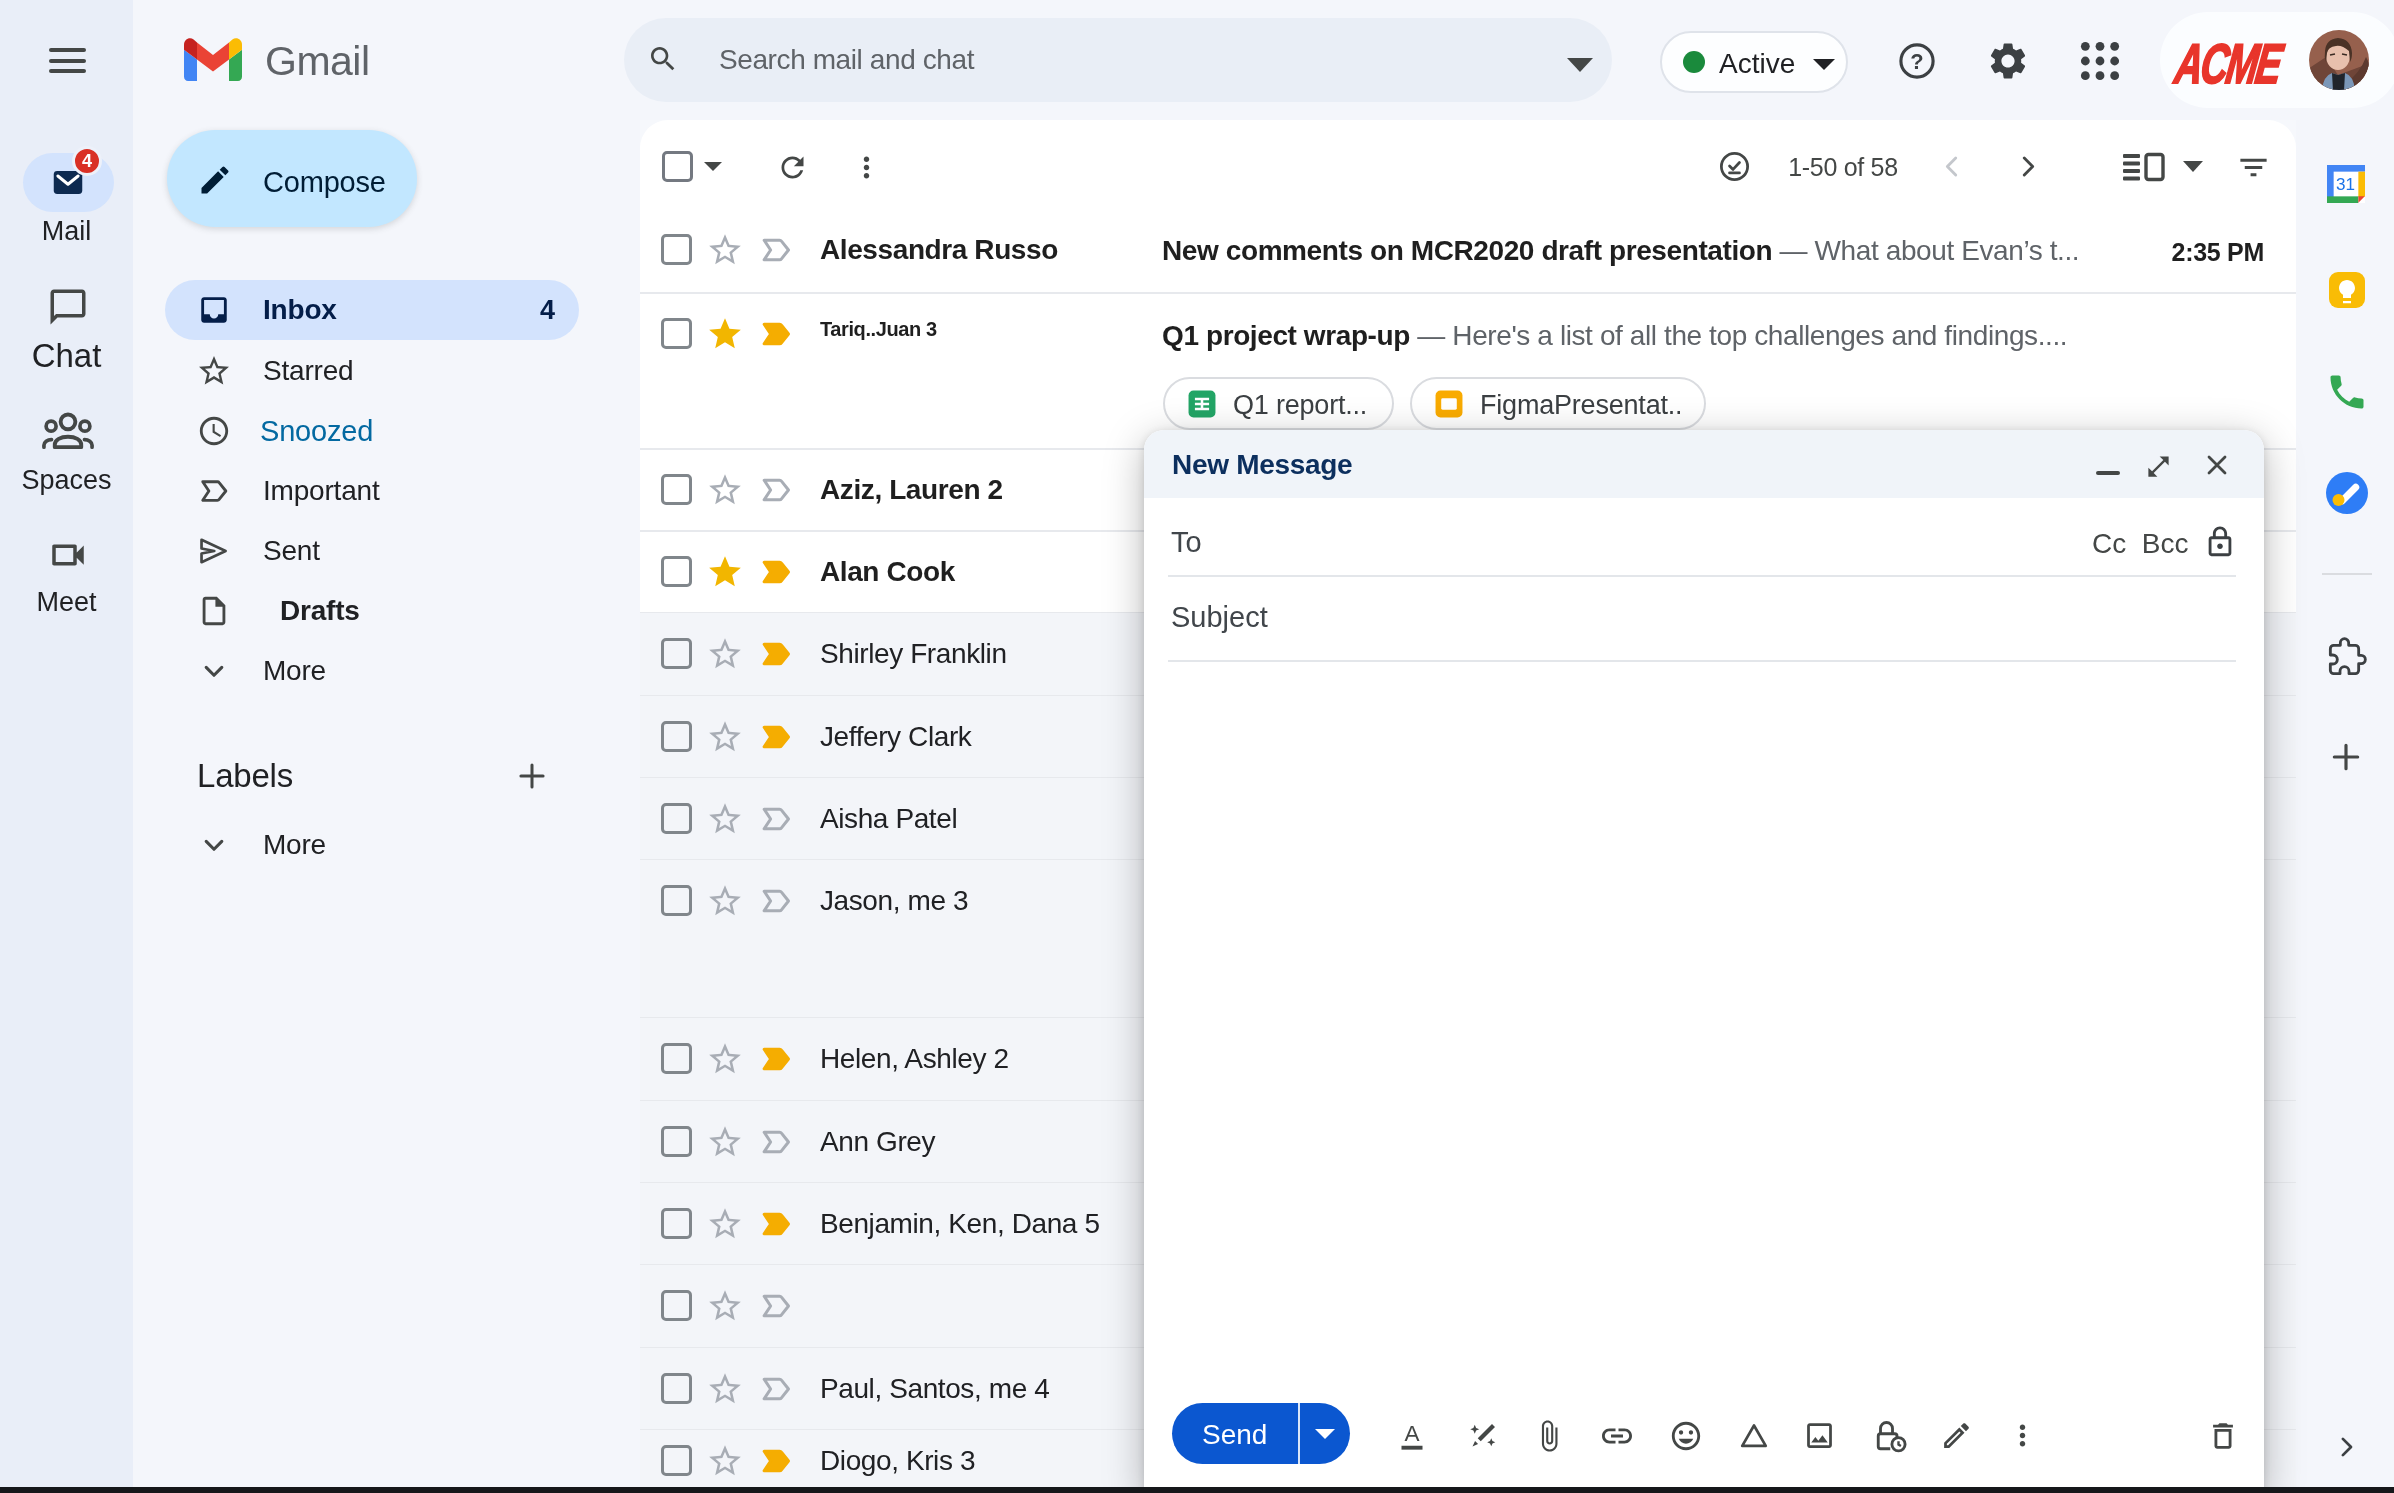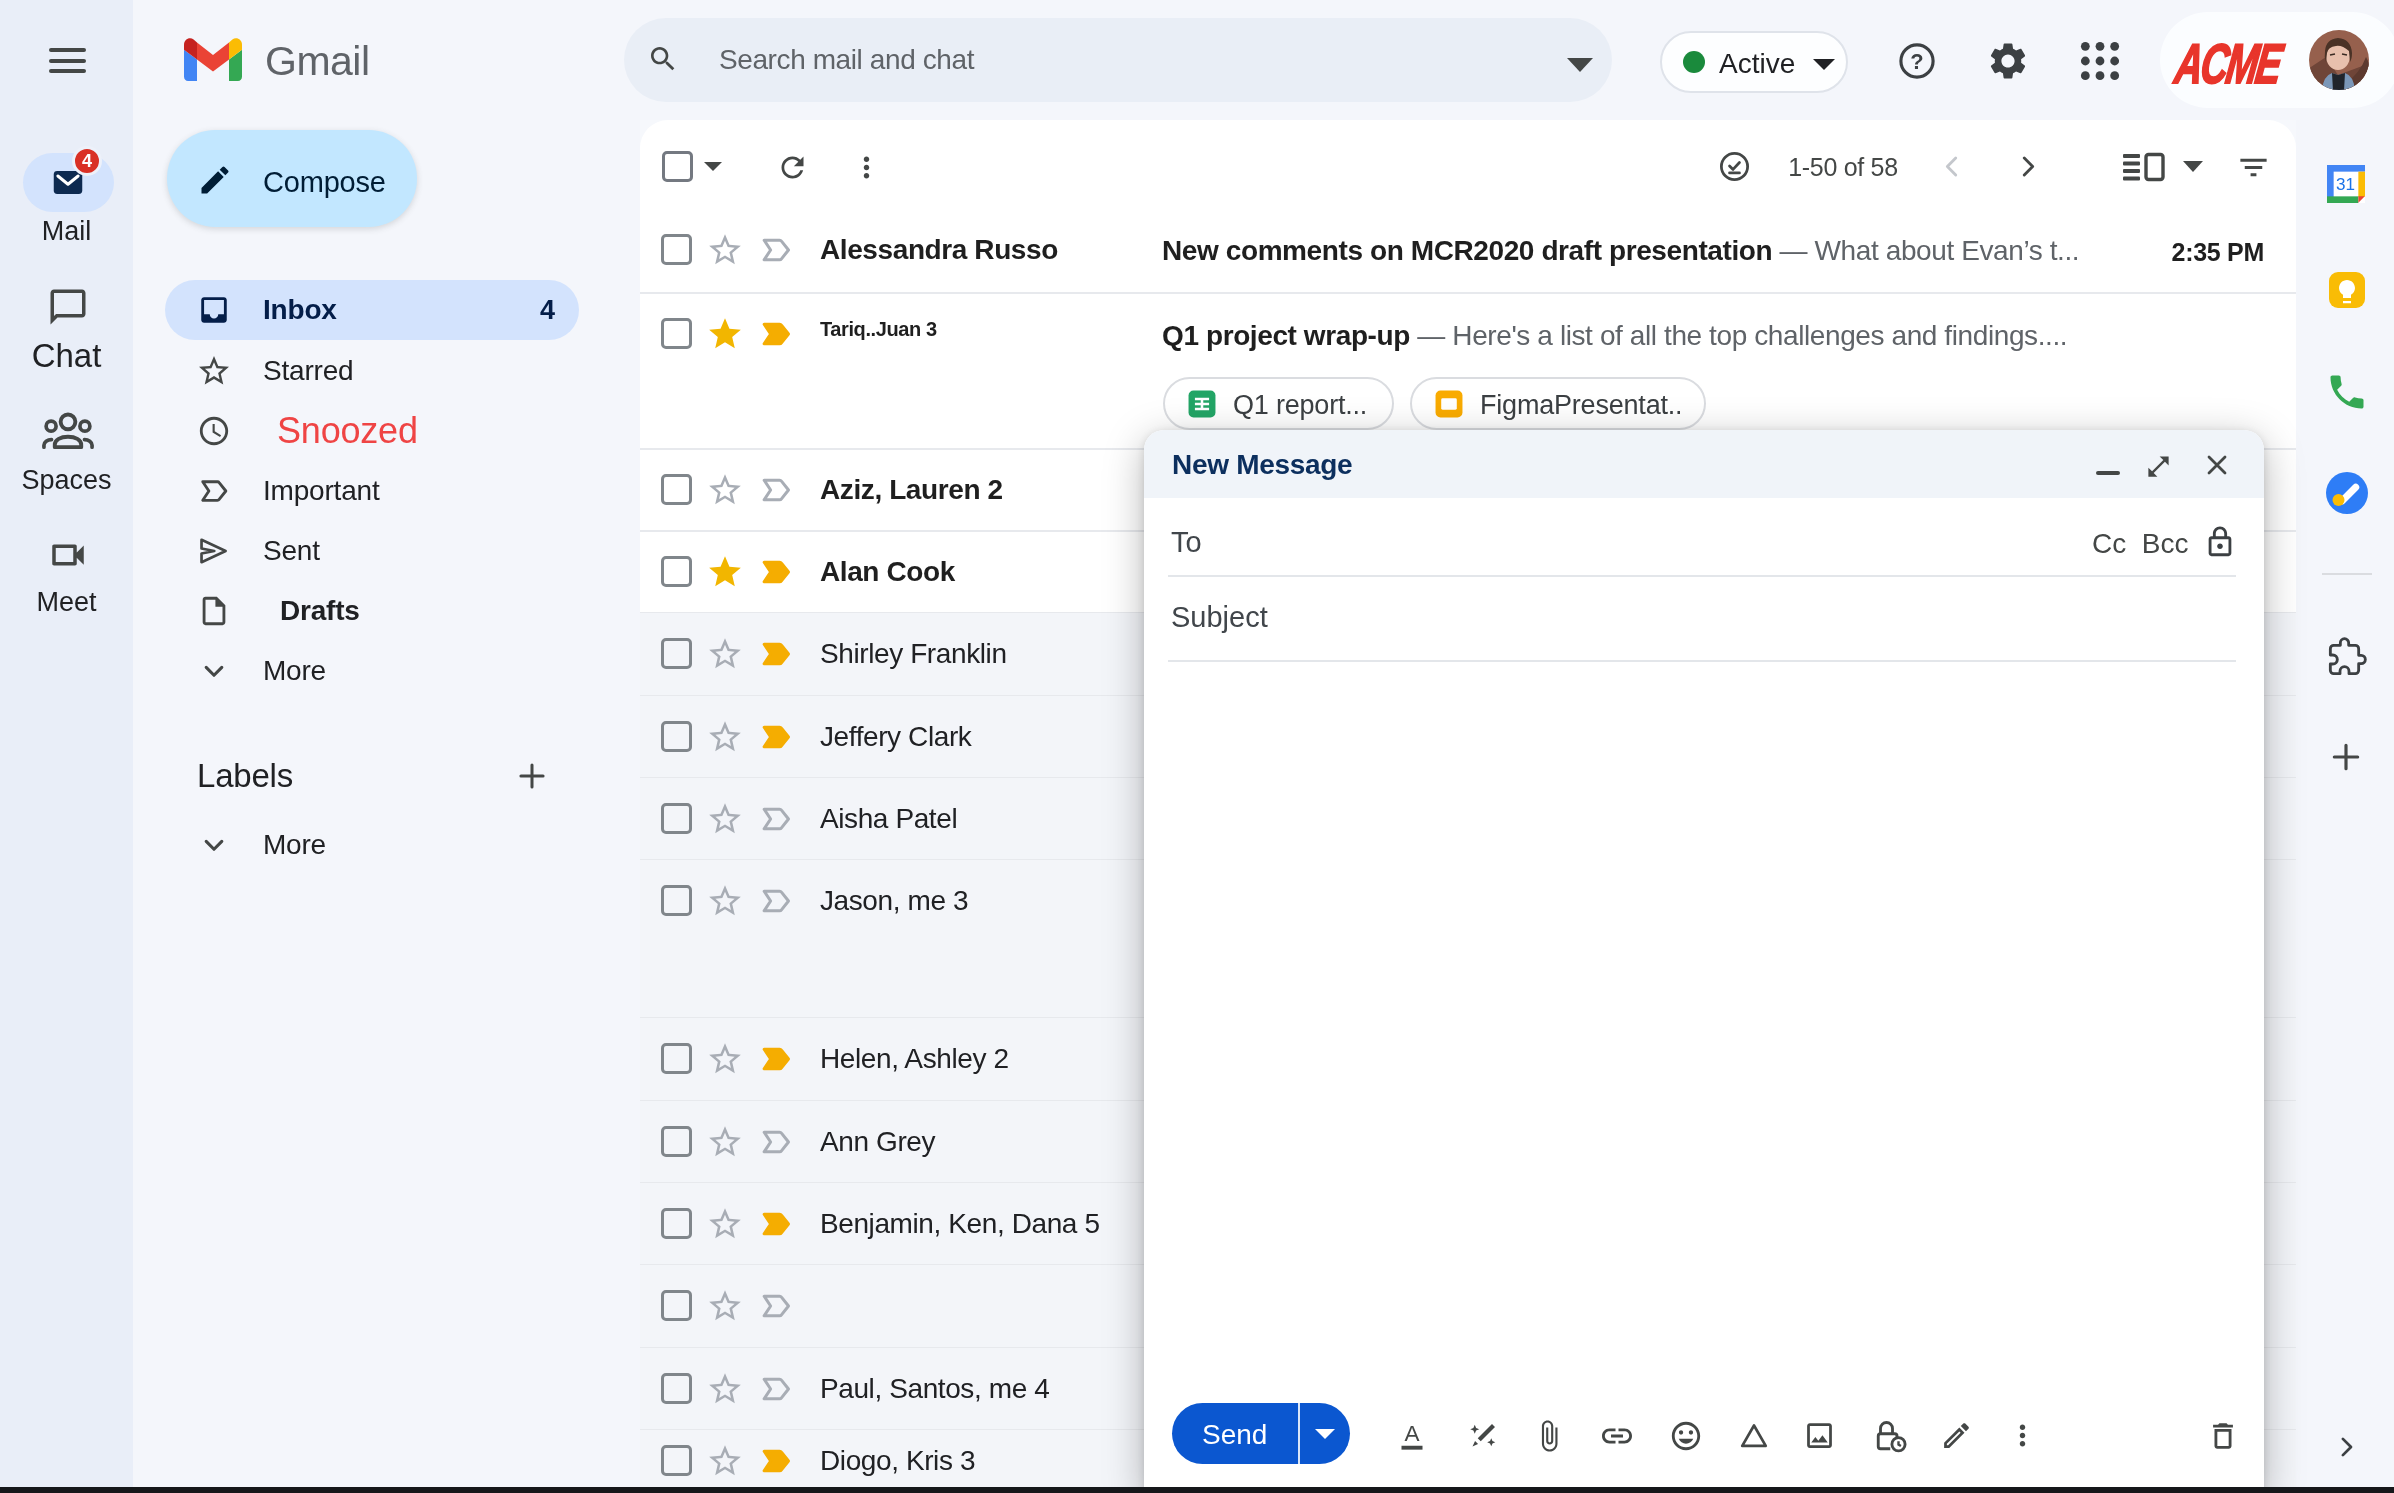--- a/index.html
+++ b/index.html
@@ -77,21 +77,21 @@
       <svg width="36" height="36" viewBox="0 0 24 24" style="">
         <path fill="#444746" d="M22 9.24l-7.19-.62L12 2 9.19 8.63 2 9.24l5.46 4.73L5.82 21 12 17.27 18.18 21l-1.63-7.03L22 9.24zM12 15.4l-3.76 2.27 1-4.28-3.32-2.88 4.38-.38L12 6.1l1.71 4.04 4.38.38-3.32 2.88 1 4.28L12 15.4z"></path>
       </svg>
     </div>
     <div style="position:absolute;left:263px;top:355px;font-size:28px;letter-spacing:-0.2px;font-weight:400;color:#202124;line-height:32px;">Starred</div>
 <div style="position:absolute;left:194px;top:411px;width:40px;height:40px;display:flex;align-items:center;justify-content:center;">
       <svg width="34" height="34" viewBox="0 0 24 24" style="">
         <path fill="#444746" d="M11.99 2C6.47 2 2 6.48 2 12s4.47 10 9.99 10C17.52 22 22 17.52 22 12S17.52 2 11.99 2zM12 20c-4.42 0-8-3.58-8-8s3.58-8 8-8 8 3.58 8 8-3.58 8-8 8zm.5-13H11v6l5.25 3.15.75-1.23-4.5-2.67z"></path>
       </svg>
     </div>
-    <div style="position:absolute;left:277px;top:415px;font-size:36px;letter-spacing:-0.2px;font-weight:400;color:#ef4444;line-height:32px;">Snoozed</div>
+    <div style="position:absolute;left:260px;top:415px;font-size:29px;letter-spacing:-0.2px;font-weight:400;color:#0369a1;line-height:32px;">Snoozed</div>
 <div style="position:absolute;left:194px;top:471px;width:40px;height:40px;display:flex;align-items:center;justify-content:center;">
       <svg width="36" height="36" viewBox="0 0 24 24" style="">
         <path fill="none" stroke="#444746" stroke-width="1.9" stroke-linejoin="round" d="M4.5 18.2h9.8c.45 0 .88-.22 1.14-.59L19.9 12l-4.46-5.61c-.26-.37-.69-.59-1.14-.59H4.5L8.6 12l-4.1 6.2z"></path>
       </svg>
     </div>
     <div style="position:absolute;left:263px;top:475px;font-size:28px;letter-spacing:-0.2px;font-weight:400;color:#202124;line-height:32px;">Important</div>
 <div style="position:absolute;left:194px;top:531px;width:40px;height:40px;display:flex;align-items:center;justify-content:center;">
       <svg width="34" height="34" viewBox="0 0 24 24" style="">
         <path fill="none" stroke="#444746" stroke-width="1.9" stroke-linejoin="round" d="M3.2 4.1l17 7.9-17 7.9 0-6.1 9-1.8-9-1.8z"></path>
       </svg>

